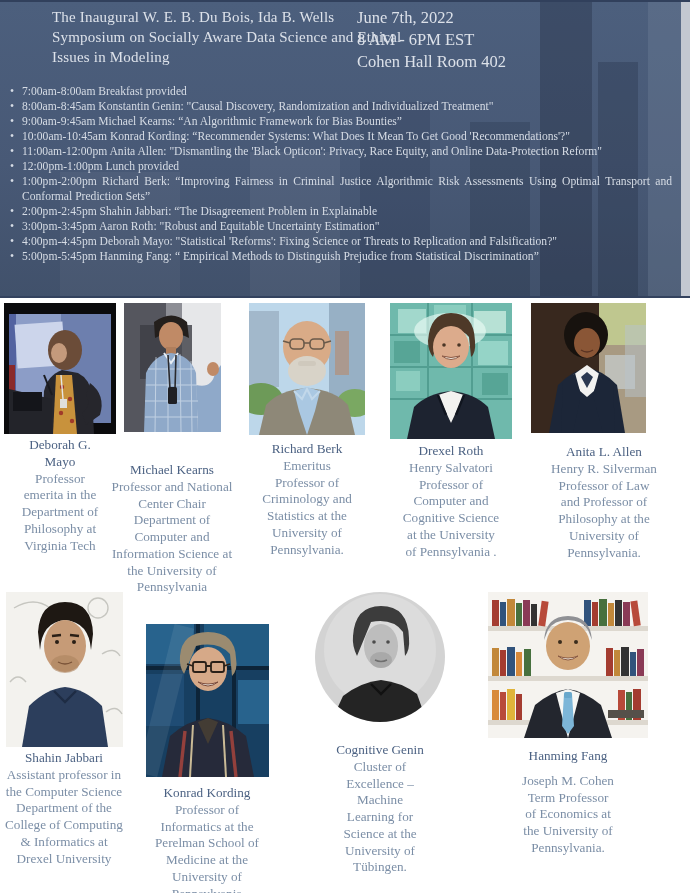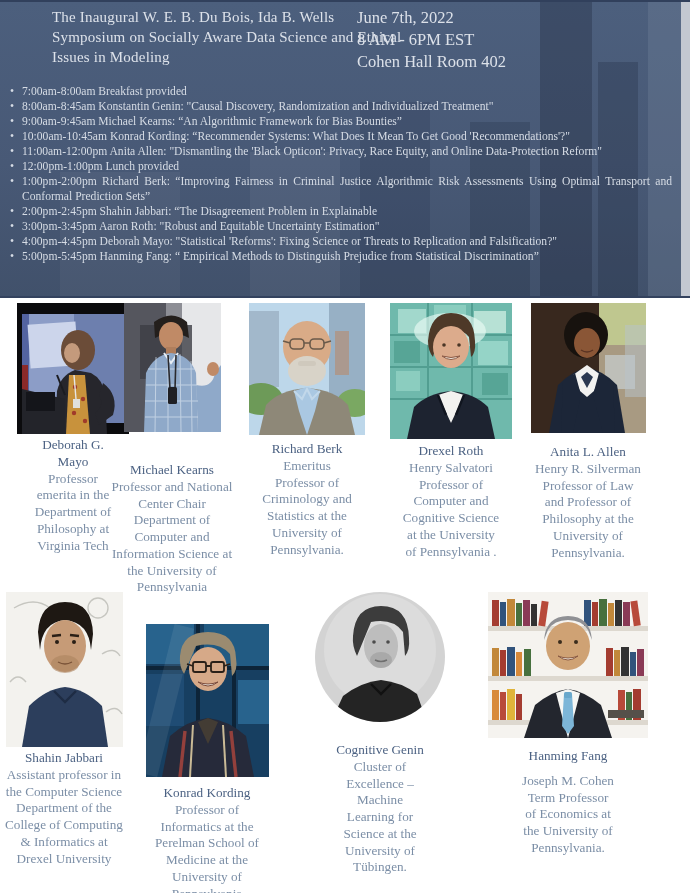--- a/index.html
+++ b/index.html
@@ -48,25 +48,25 @@
   .photo svg{display:block;}
   .photo.circle{border-radius:50%;}
   .caption{
     position:absolute;left:50%;transform:translateX(-50%);
     text-align:center;font-size:13.2px;line-height:1.27;
   }
   .sname{color:#4c6283;}
   .sdesc{color:#7b8ea6;}
   .gap .sdesc{margin-top:8px;}
   
-  .r1c1{left:13px;width:120px;}   .r1c1 .caption{top:134px;width:92px;}
+  .r1c1{left:0;width:120px;}   .r1c1 .caption{top:134px;width:92px;}
   .r1c2{left:110px;width:124px;}.r1c2 .caption{top:131px;width:124px;margin-top:28px;}
   .r1c3{left:244px;width:126px;}.r1c3 .caption{top:138px;width:100px;}
   .r1c4{left:388px;width:126px;}.r1c4 .caption{top:140px;width:100px;}
-  .r1c5{left:524px;width:128px;}.r1c5 .caption{top:141px;width:112px;}
+  .r1c5{left:524px;width:128px;}.r1c5 .caption{top:141px;width:112px;margin-left:16px;}
   
   .r2c1{left:2px;width:124px;}  .r2c1 .caption{top:158px;width:120px;}
   .r2c2{left:140px;width:134px;margin-top:32px;}.r2c2 .caption{top:161px;width:106px;}
   .r2c3{left:308px;width:144px;}.r2c3 .caption{top:150px;width:92px;}
   .r2c4{left:488px;width:160px;}.r2c4 .caption{top:156px;width:94px;}
 </style>
 </head>
 <body>
 
 <div class="poster">

